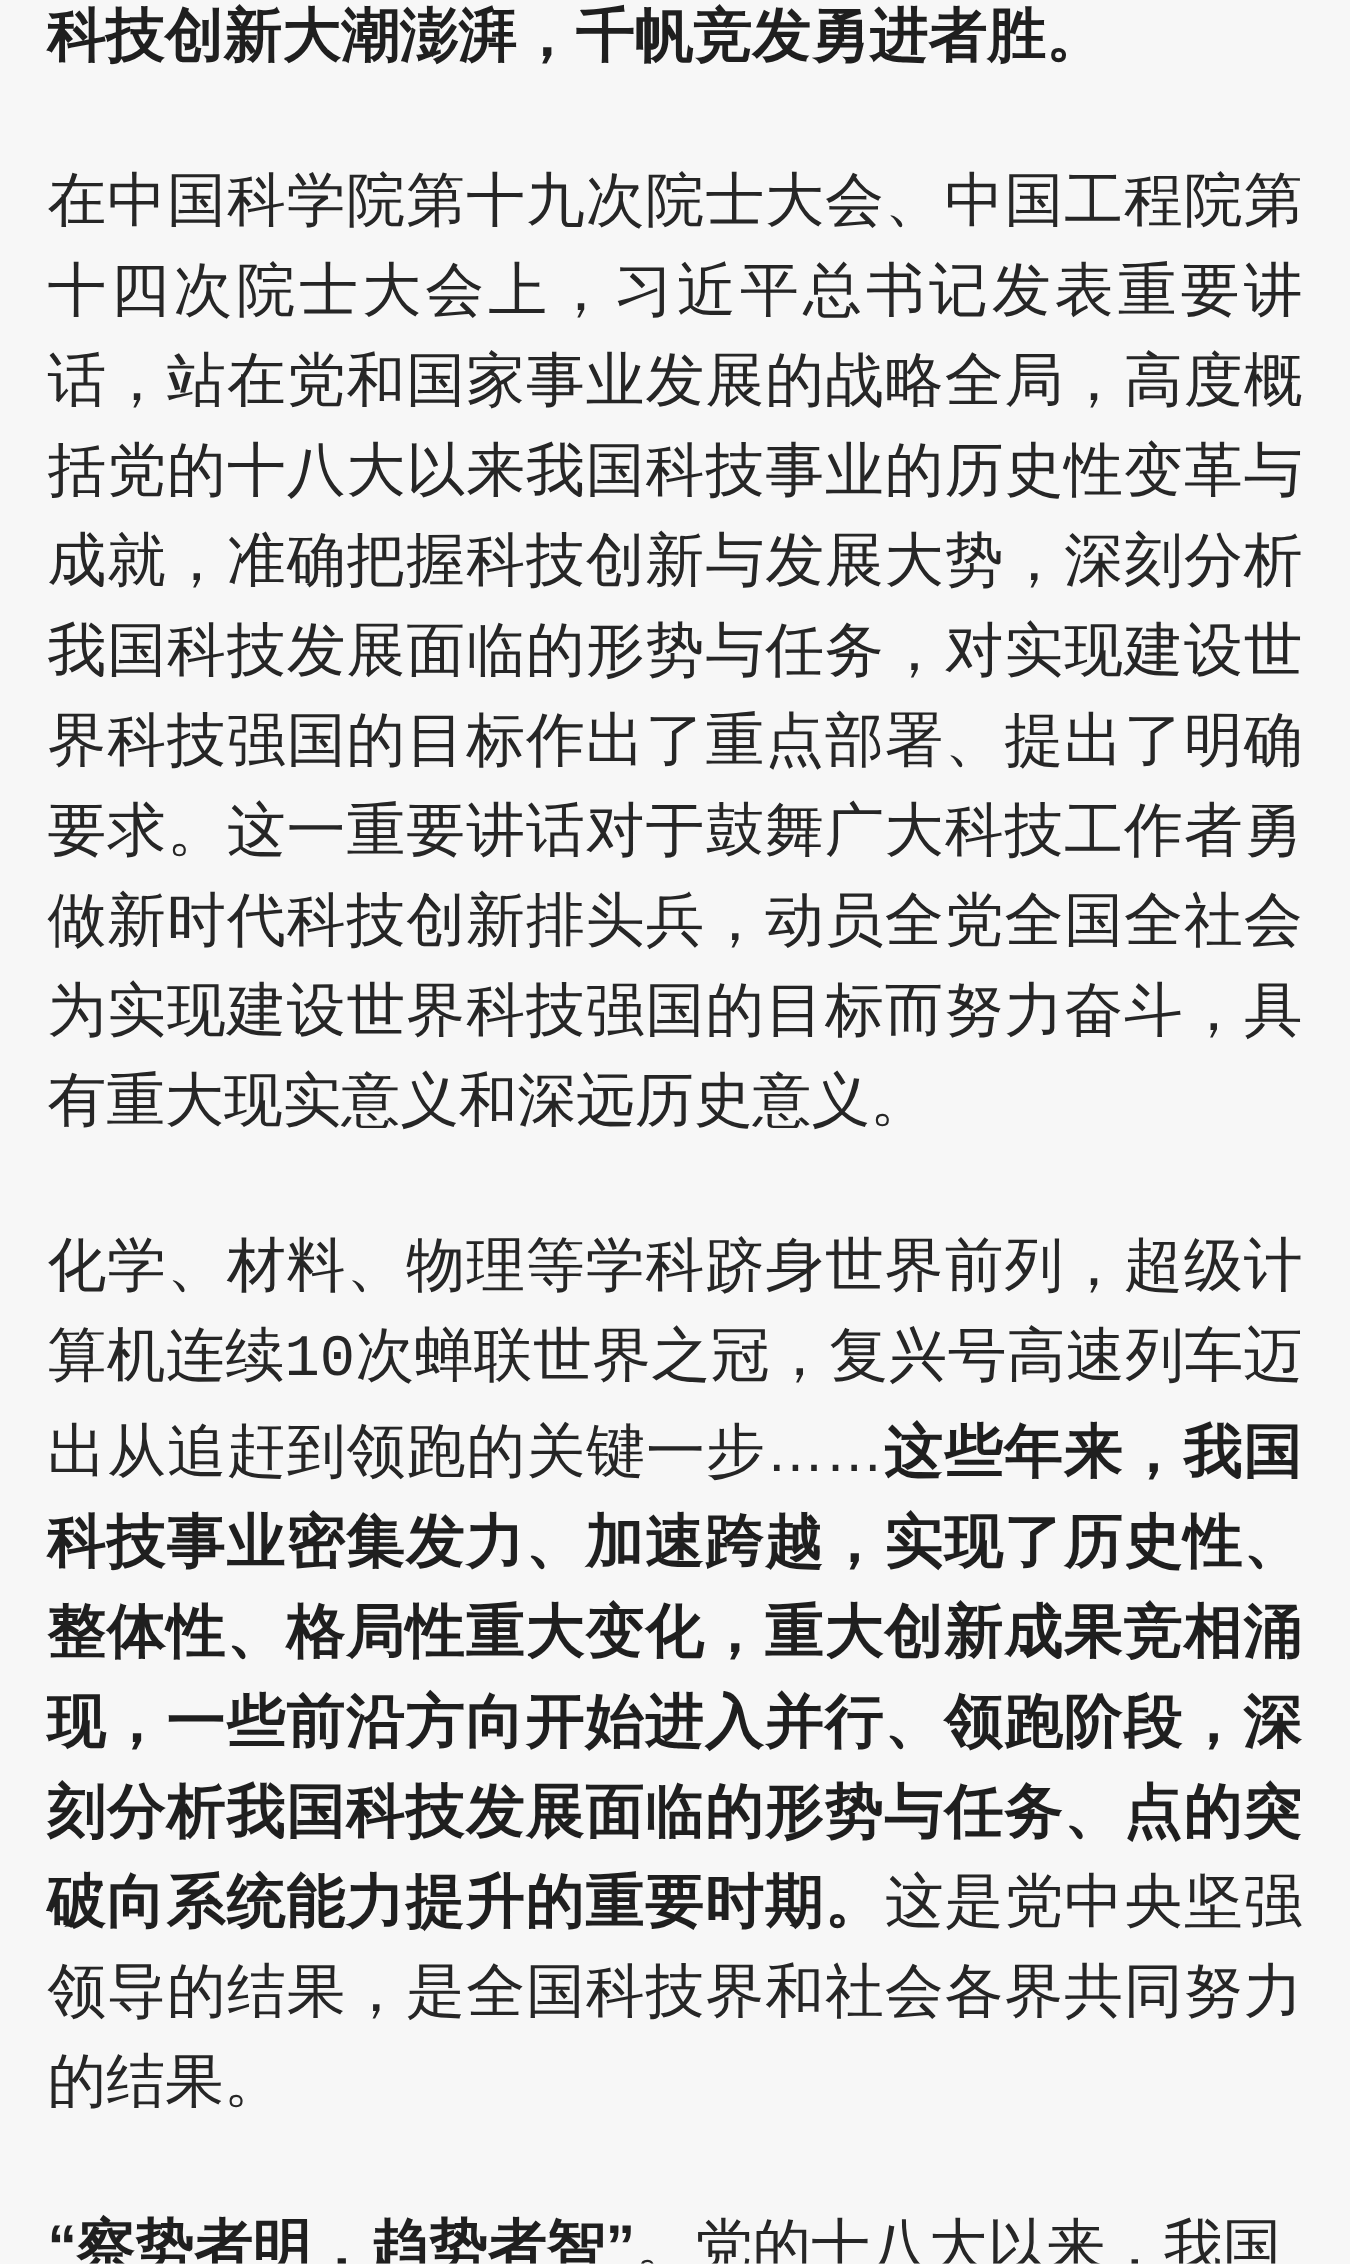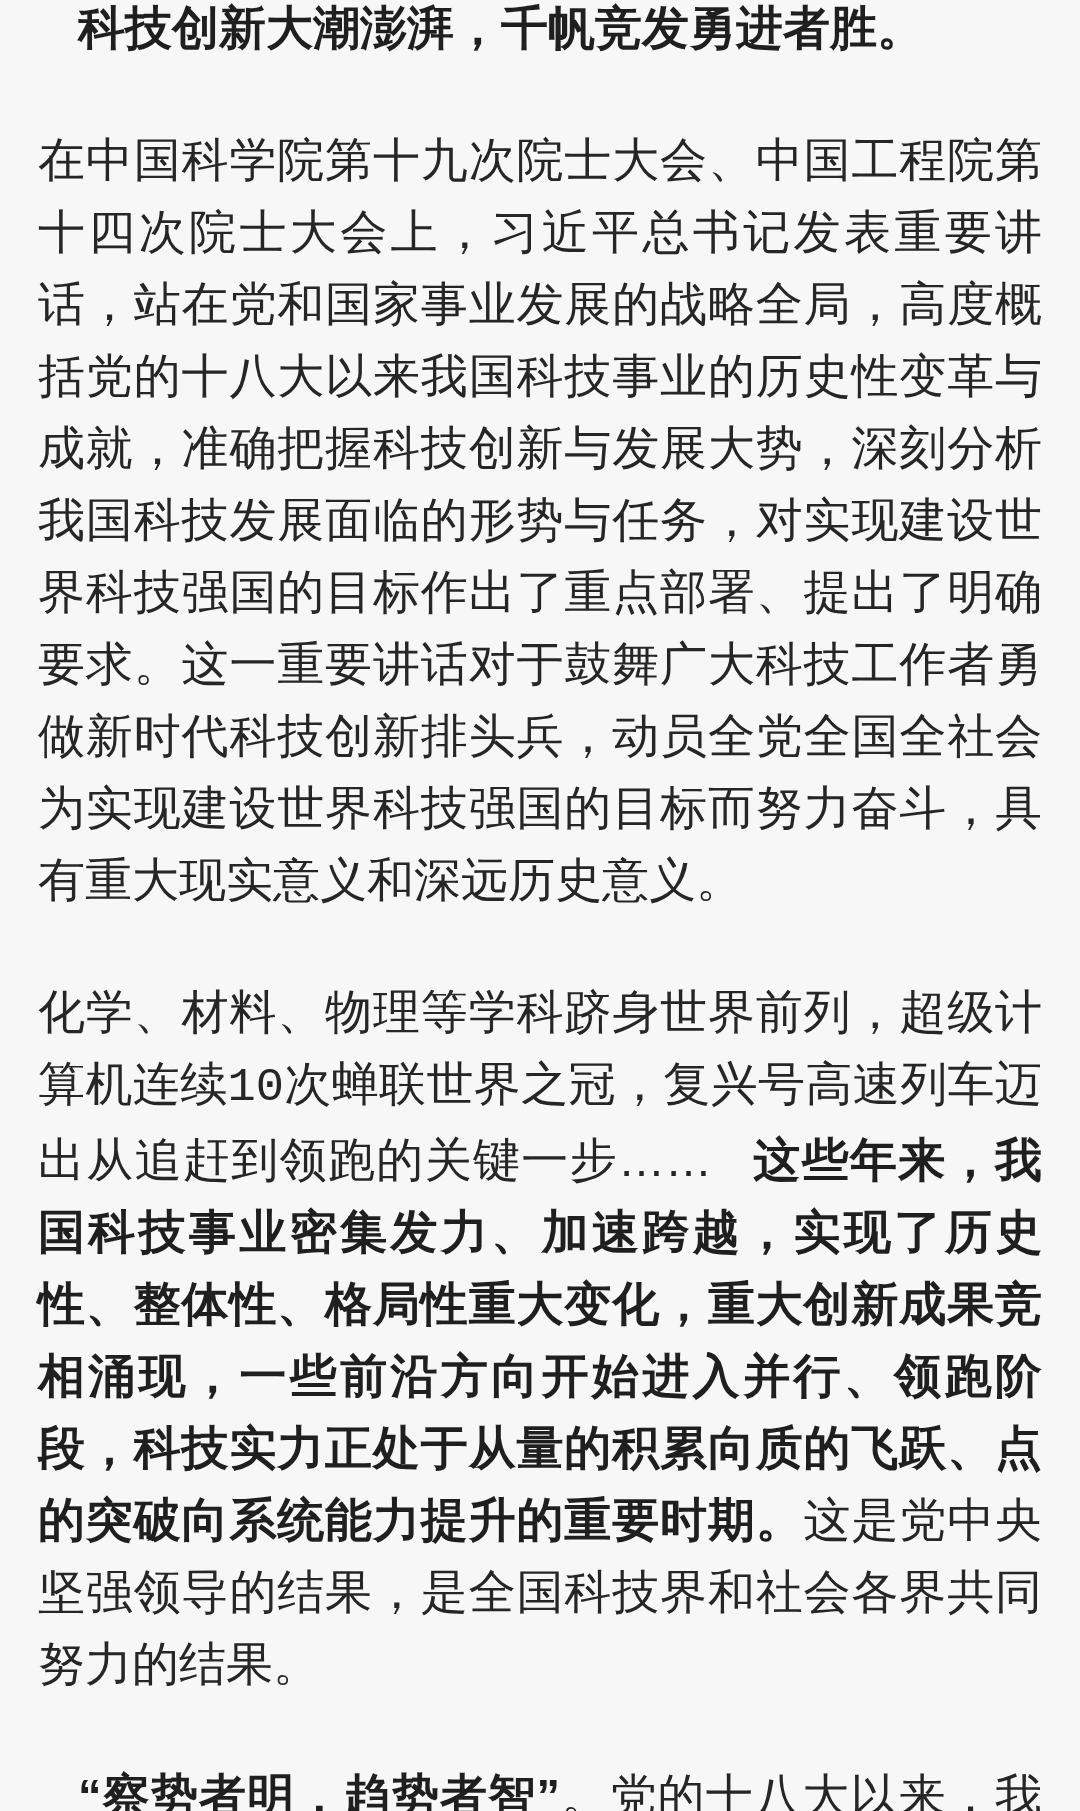--- a/index.html
+++ b/index.html
@@ -26,35 +26,34 @@
   }
   .para {
     margin: 0 0 60px 0;
   }
   .para:first-child {
     margin-top: -8px;
   }
   .run-bold {
     font-weight: 700;
     color: #1f1f1f;
-    margin-left: 40px;
   }
   .run-regular {
     font-weight: 400;
   }
   .run-serif {
     font-family: Liberation Mono, monospace;
   }
 </style>
 </head>
 <body>
 
 <div class="article">
 
   <p class="para"><strong class="run-bold">科技创新大潮澎湃，千帆竞发勇进者胜。</strong></p>
 
   <p class="para"><span class="run-regular">在中国科学院第十九次院士大会、中国工程院第十四次院士大会上，习近平总书记发表重要讲话，站在党和国家事业发展的战略全局，高度概括党的十八大以来我国科技事业的历史性变革与成就，准确把握科技创新与发展大势，深刻分析我国科技发展面临的形势与任务，对实现建设世界科技强国的目标作出了重点部署、提出了明确要求。这一重要讲话对于鼓舞广大科技工作者勇做新时代科技创新排头兵，动员全党全国全社会为实现建设世界科技强国的目标而努力奋斗，具有重大现实意义和深远历史意义。</span></p>
 
-  <p class="para"><span class="run-regular">化学、材料、物理等学科跻身世界前列，超级计算机连续</span><span class="run-regular run-serif">10</span><span class="run-regular">次蝉联世界之冠，复兴号高速列车迈出从追赶到领跑的关键一步……</span><strong class="run-bold">这些年来，我国科技事业密集发力、加速跨越，实现了历史性、整体性、格局性重大变化，重大创新成果竞相涌现，一些前沿方向开始进入并行、领跑阶段，科技实力正处于从量的积累向质的飞跃、点的突破向系统能力提升的重要时期。</strong><span class="run-regular">这是党中央坚强领导的结果，是全国科技界和社会各界共同努力的结果。</span></p>
+  <p class="para"><span class="run-regular">化学、材料、物理等学科跻身世界前列，超级计算机连续</span><span class="run-regular run-serif">10</span><span class="run-regular">次蝉联世界之冠，复兴号高速列车迈出从追赶到领跑的关键一步……</span><strong class="run-bold">这些年来，我国科技事业密集发力、加速跨越，实现了历史性、整体性、格局性重大变化，重大创新成果竞相涌现，一些前沿方向开始进入并行、领跑阶段，深刻分析我国科技发展面临的形势与任务、点的突破向系统能力提升的重要时期。</strong><span class="run-regular">这是党中央坚强领导的结果，是全国科技界和社会各界共同努力的结果。</span></p>
 
   <p class="para"><strong class="run-bold">“察势者明，趋势者智”</strong><span class="run-regular">。党的十八大以来，我国</span></p>
 
 </div>
 
 </body></html>

